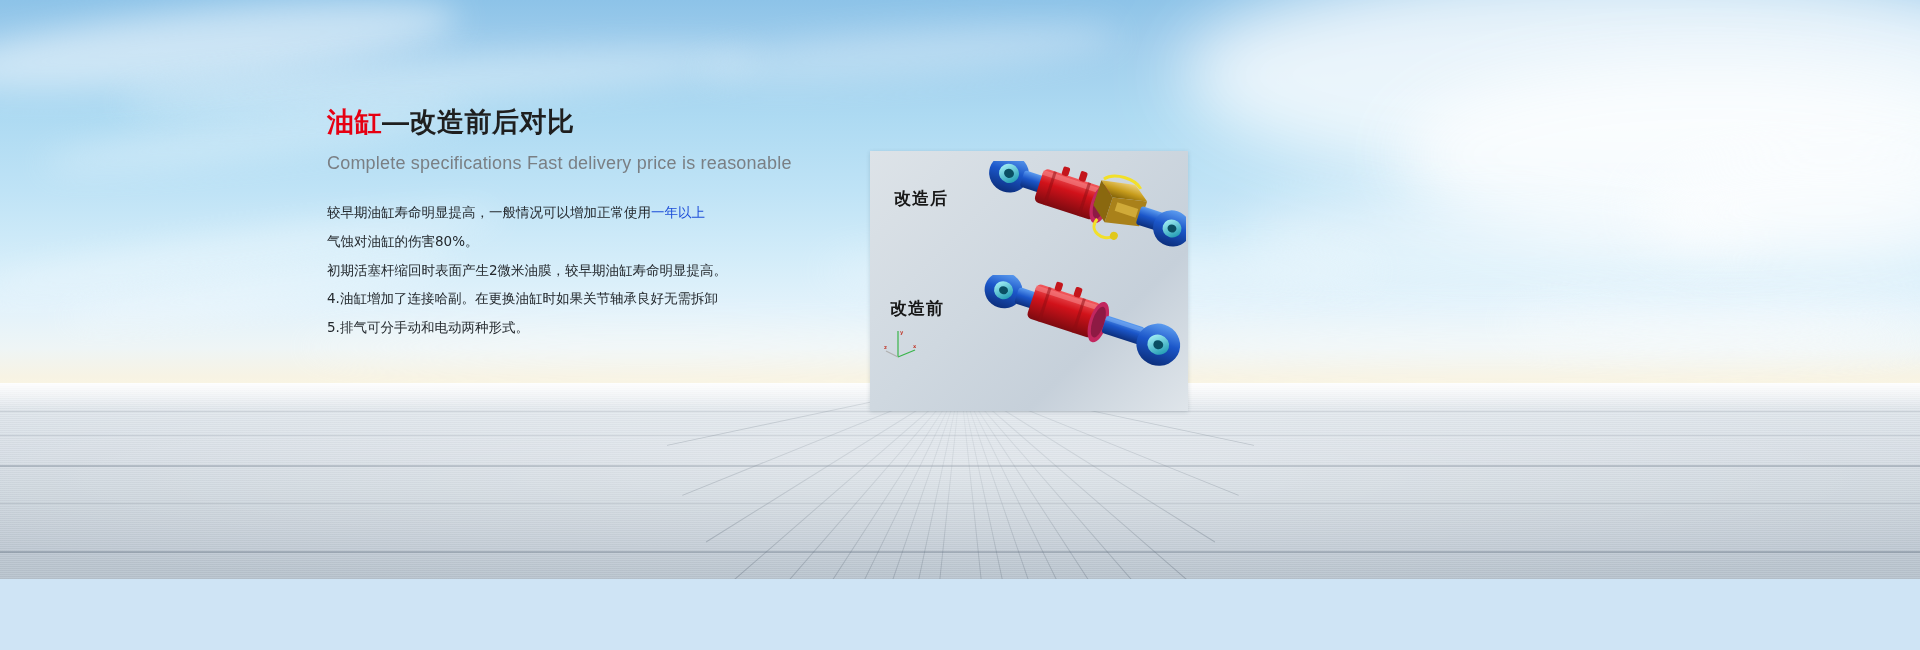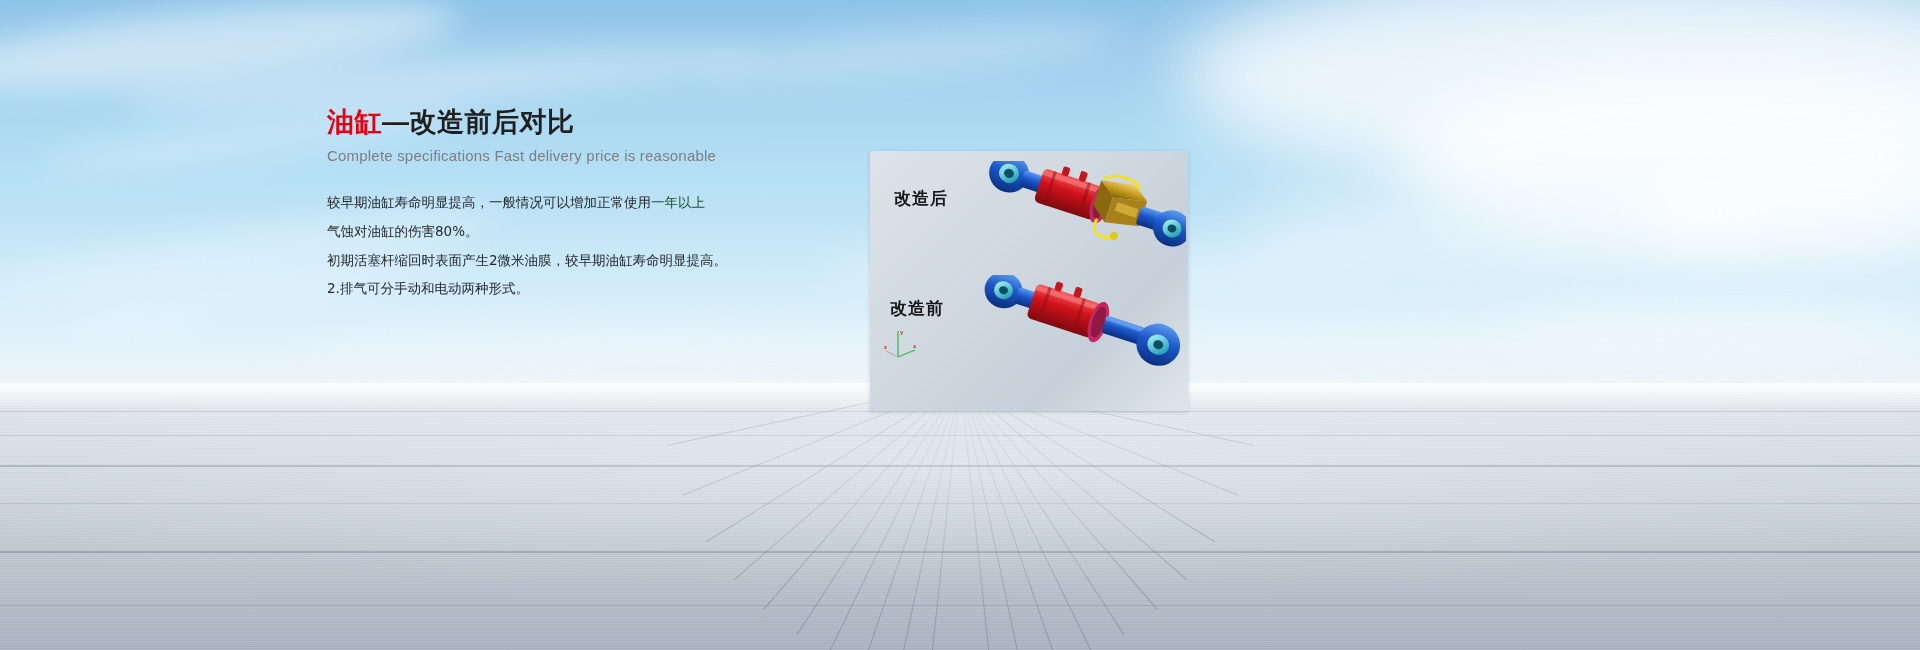--- a/index.html
+++ b/index.html
@@ -1,21 +1,21 @@
 <!DOCTYPE html>
 <html lang="zh"><head>
 <meta charset="utf-8">
 <style>
   html,body{margin:0;padding:0;}
   body{
     width:1920px;height:650px;overflow:hidden;
     font-family:"Liberation Sans","DejaVu Sans",sans-serif;
     background:#cfe4f5;
   }
-  #stage{position:relative;width:1920px;height:650px;overflow:hidden;}
+  #stage{position:relative;width:1920px;height:579px;overflow:hidden;}
 
   
   .sky{position:absolute;inset:0;
     background:
       linear-gradient(180deg,
         #8dc3e8 0%,
         #9fcdec 8%,
         #addaf2 20%,
         #bfe3f6 33%,
         #d2ecf9 44%,
@@ -60,25 +60,25 @@
     transform-origin:top center;}
   .hline{position:absolute;left:0;right:0;height:1px;background:rgba(95,110,125,.22);}
   .hline.strong{background:rgba(80,95,112,.33);height:2px;}
   .vig{position:absolute;inset:0;pointer-events:none;
     background:radial-gradient(120% 80% at 50% 30%,rgba(255,255,255,.35),rgba(255,255,255,0) 60%);}
 
   
   .copy{position:absolute;left:327px;top:105px;width:470px;}
   .title{font-size:27px;font-weight:bold;line-height:34px;color:#1f1f1f;white-space:nowrap;letter-spacing:.5px;}
   .title .red{color:#e60012;}
-  .subtitle{margin-top:8px;font-size:15px;color:#7a7f84;letter-spacing:.2px;white-space:nowrap;}
+  .subtitle{margin-top:14px;font-size:18px;color:#7a7f84;letter-spacing:.2px;white-space:nowrap;}
   .para{margin-top:24px;}
   .para p{margin:0 0 0 0;font-size:13.5px;line-height:28.8px;color:#23282d;white-space:nowrap;
     font-family:"DejaVu Sans","Liberation Sans",sans-serif;}
-  .para p .hl{color:#14532d;}
+  .para p .hl{color:#1d4ed8;}
 
   
   .panel{position:absolute;left:870px;top:151px;width:318px;height:260px;
     background:linear-gradient(135deg,#dde3e8 0%,#cfd8e0 45%,#c6d0da 72%,#dfe5ea 100%);
     box-shadow:0 1px 4px rgba(40,60,80,.18);font-weight:bold;}
   .panel .lbl{position:absolute;font-size:17px;color:#181818;
     font-family:"DejaVu Serif","Liberation Serif",serif;letter-spacing:1px;}
   .lbl-after{left:24px;top:36px;}
   .lbl-before{left:20px;top:146px;}
   .axis{position:absolute;left:14px;top:176px;width:34px;height:34px;}
@@ -145,21 +145,22 @@
 
   <div class="copy">
     <div class="title">
       <span class="red">油缸</span><span>—改造前后对比</span>
     </div>
     <div class="subtitle">Complete specifications Fast delivery price is reasonable</div>
     <div class="para" id="para">
         <p><span>较早期油缸寿命明显提高，一般情况可以增加正常使用</span><span class="hl">一年以上</span></p>
         <p><span>气蚀对油缸的伤害80%。</span></p>
         <p><span>初期活塞杆缩回时表面产生2微米油膜，较早期油缸寿命明显提高。</span></p>
-        <p><span>2.排气可分手动和电动两种形式。</span></p>
+        <p><span>4.油缸增加了连接哈副。在更换油缸时如果关节轴承良好无需拆卸</span></p>
+        <p><span>5.排气可分手动和电动两种形式。</span></p>
       </div>
   </div>
 
   <div class="panel">
 
     <div class="lbl lbl-after">改造后</div>
     <div class="lbl lbl-before">改造前</div>
 
     <svg class="cad cad-after" viewBox="0 0 216 118">
       <defs>

